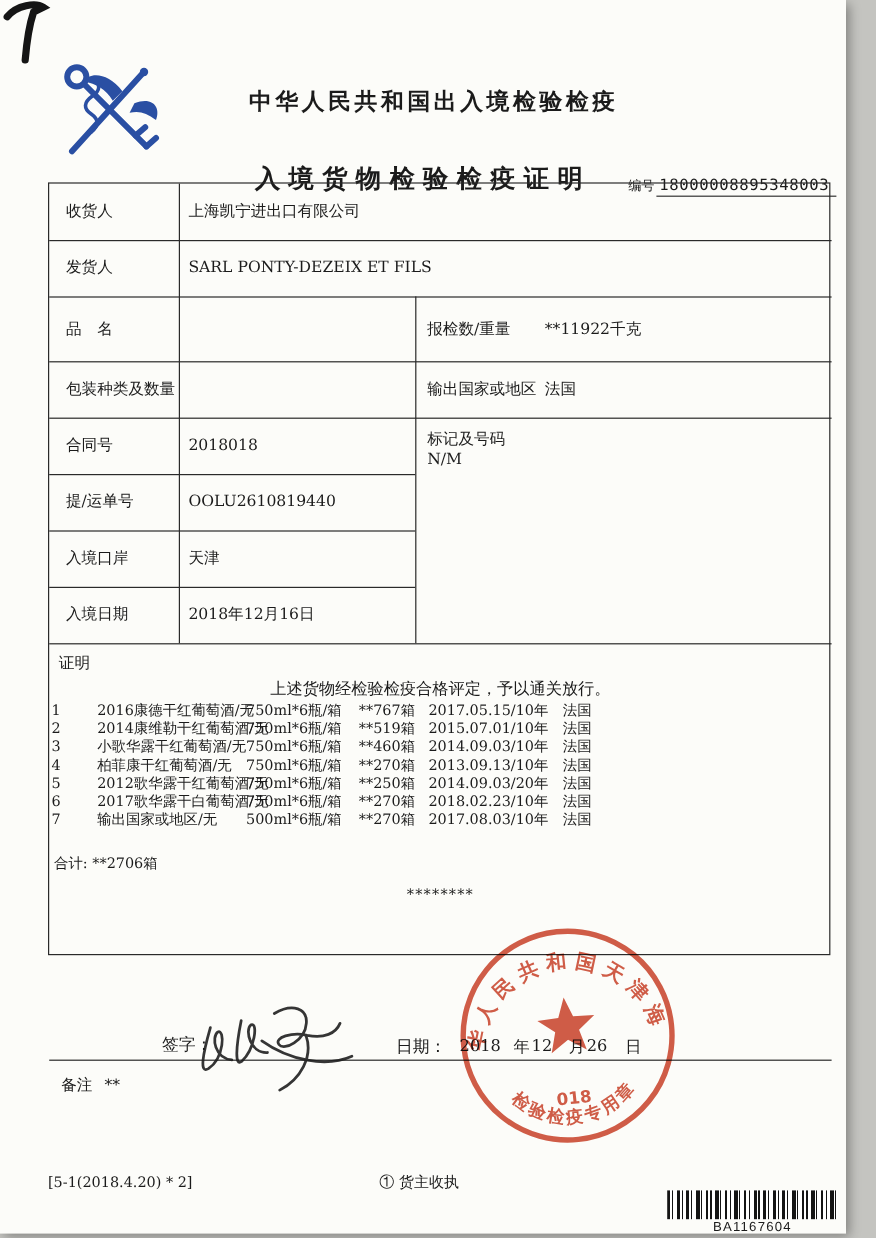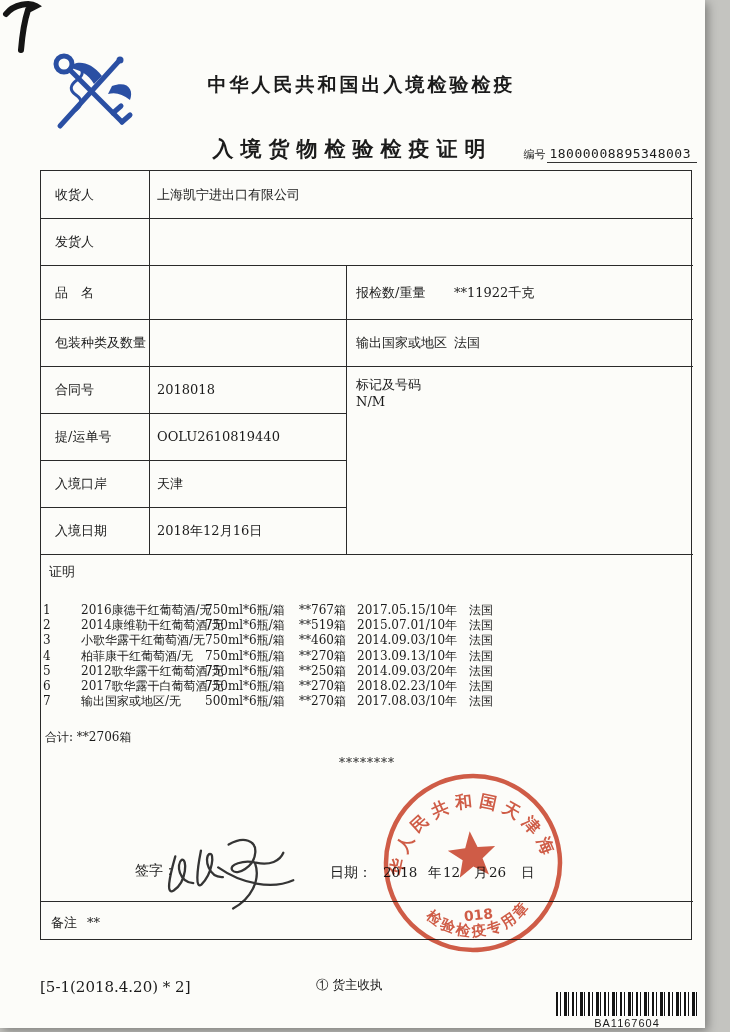--- a/index.html
+++ b/index.html
@@ -21,21 +21,21 @@
   .title1 { top:72px; font-size:19px; letter-spacing:3px;padding-left:18px; }
   .title2 { top:102px; font-size:21px; letter-spacing:7px;margin-top:33px; }
   .docno { position:absolute; top:143px; right:33px; white-space:nowrap; }
   .docno-label { font-size:11px; margin-right:2px; }
   .docno-value {
     display:inline-block; font-size:13px; letter-spacing:.5px;
     font-family:"DejaVu Sans Mono","Liberation Mono",monospace;
     border-bottom:1px solid #333; padding:0 6px 1px 2px; min-width:130px;
   }
   .formtable {
-    position:absolute; left:40px; top:170px; width:652px; height:770px;
+    position:absolute; left:40px; top:152px; width:652px; height:644px;
     border:1.5px solid #2a2a2a;
   }
   .hline, .vline { position:absolute; background:#2a2a2a; }
   .hline { height:1px; left:0; width:652px; }
   .hline.half { width:305px; }
   .vline { width:1px; }
   .cell { position:absolute; font-size:13px; line-height:17px; white-space:nowrap; }
   .cell.wrap { white-space:normal; }
   .statement { position:absolute; left:0; top:412px; width:652px; text-align:center; font-size:13.5px; }
   .goods-wrap { position:absolute; left:2px; top:432px; width:648px; }
@@ -46,21 +46,21 @@
   .goods-head { height:17px; }
   .goods-head span, .goods-row span { white-space:nowrap; overflow:visible; }
   .goods-total { position:absolute; left:4px; top:558px; font-size:12px; }
   .endmark { position:absolute; left:0; top:585px; width:652px; text-align:center;
     font-size:12px; letter-spacing:1px; }
   .sig-label { position:absolute; left:123px; top:862px; font-size:14px;margin-left:12px; }
   .scribble { position:absolute; left:158px; top:818px; }
   .date-label { position:absolute; left:330px; top:864px; font-size:14px; }
   .d { position:absolute; top:864px; font-size:13.5px; }
   .stamp { position:absolute; left:378px; top:768px; mix-blend-mode:multiply; }
-  .footer-code { position:absolute; left:40px; top:978px; font-size:15px;text-align:center; }
+  .footer-code { position:absolute; left:40px; top:978px; font-size:12px;text-align:center; }
   .copy-note { position:absolute; left:316px; top:977px; font-size:12.5px; }
   .barcode {
     position:absolute; left:556px; top:992px; width:142px; height:24px; background-color:#fff;
     background-image:repeating-linear-gradient(90deg,
       #141414 0 2px, transparent 2px 4px,
       #141414 4px 5px, transparent 5px 8px,
       #141414 8px 11px, transparent 11px 12px,
       #141414 12px 13px, transparent 13px 16px);
   }
   .barcode-text { position:absolute; left:556px; top:1017px; width:142px; text-align:center;
@@ -107,20 +107,21 @@
   <div class="hline half" style="top:336px"></div>
   <div class="hline" style="top:383px"></div>
   <div class="hline" style="top:730px"></div>
   <div class="vline" style="left:108px;top:0;height:383px"></div>
   <div class="vline" style="left:305px;top:94px;height:289px"></div>
 
   <div class="cell" style="left:14px;top:15px">收货人</div>
   <div class="cell" style="left:116px;top:15px">上海凯宁进出口有限公司</div>
 
   <div class="cell" style="left:14px;top:62px">发货人</div>
+  <div class="cell" style="left:116px;top:62px">SARL PONTY-DEZEIX ET FILS</div>
 
   <div class="cell" style="left:14px;top:113px">品　名</div>
   <div class="cell" style="left:315px;top:113px">报检数/重量</div>
   <div class="cell" style="left:413px;top:113px">**11922千克</div>
 
   <div class="cell" style="left:14px;top:163px">包装种类及数量</div>
   <div class="cell" style="left:315px;top:163px">输出国家或地区</div>
   <div class="cell" style="left:413px;top:163px">法国</div>
 
   <div class="cell" style="left:14px;top:210px">合同号</div>
@@ -131,20 +132,21 @@
   <div class="cell" style="left:14px;top:257px">提/运单号</div>
   <div class="cell" style="left:116px;top:257px">OOLU2610819440</div>
 
   <div class="cell" style="left:14px;top:304px">入境口岸</div>
   <div class="cell" style="left:116px;top:304px">天津</div>
 
   <div class="cell" style="left:14px;top:351px">入境日期</div>
   <div class="cell" style="left:116px;top:351px">2018年12月16日</div>
 
   <div class="cell" style="left:8px;top:392px">证明</div>
+  <div class="statement">上述货物经检验检疫合格评定，予以通关放行。</div>
   <div class="goods-wrap">
     <div>
         <div class="goods-row">
           <span>1</span>
           <span>2016康德干红葡萄酒/无</span>
           <span>750ml*6瓶/箱</span>
           <span>**767箱</span>
           <span>2017.05.15/10年</span>
           <span>法国</span>
         </div>

